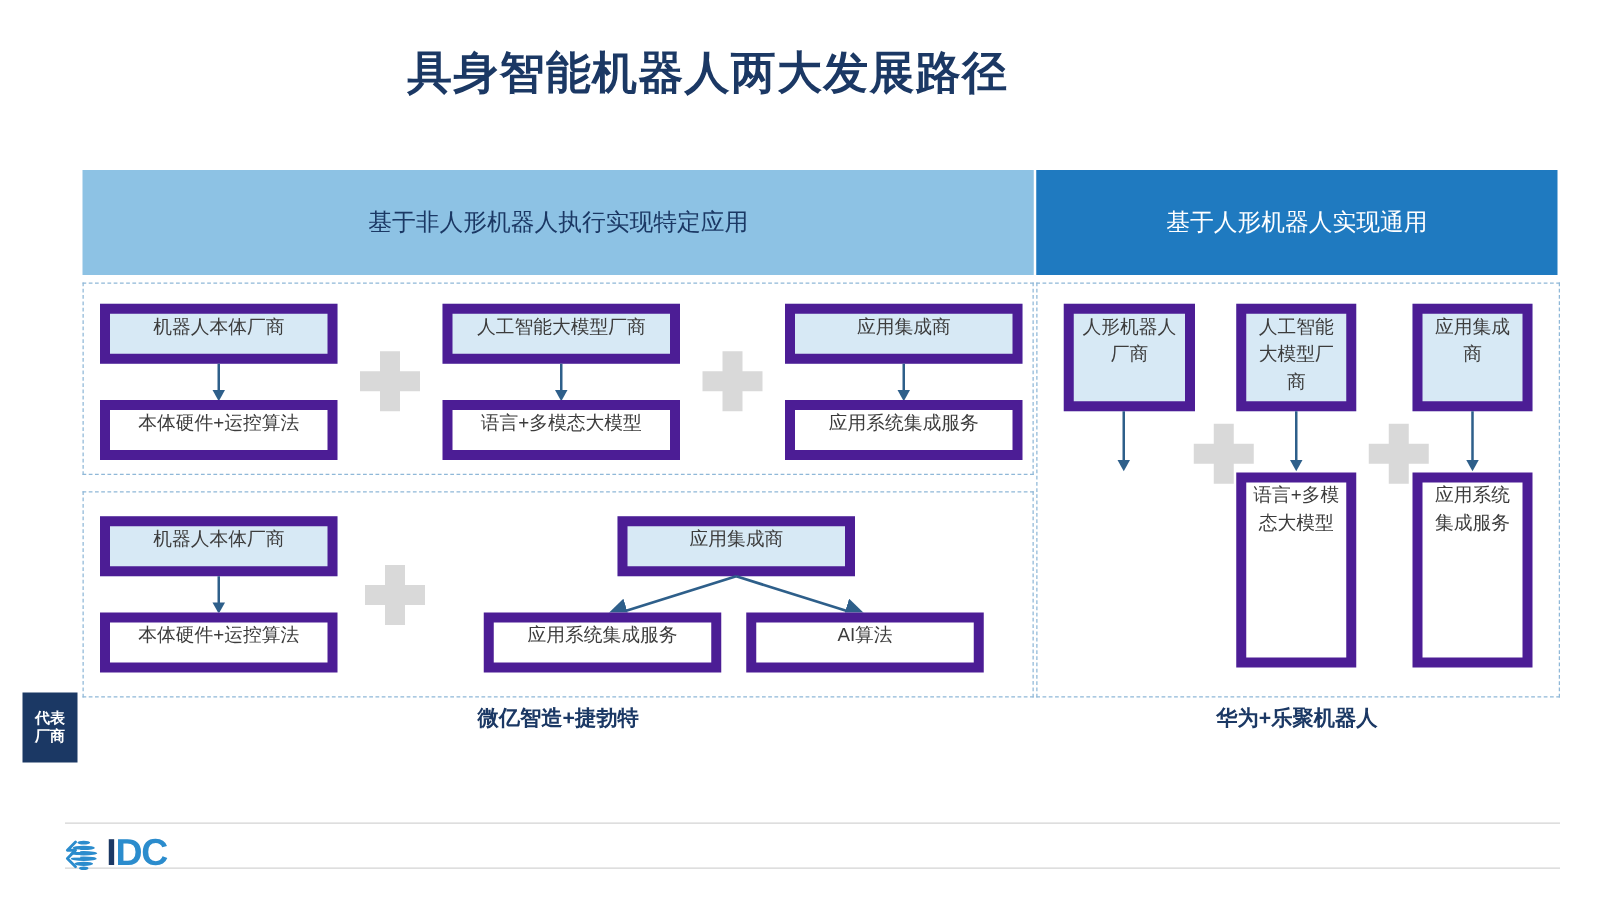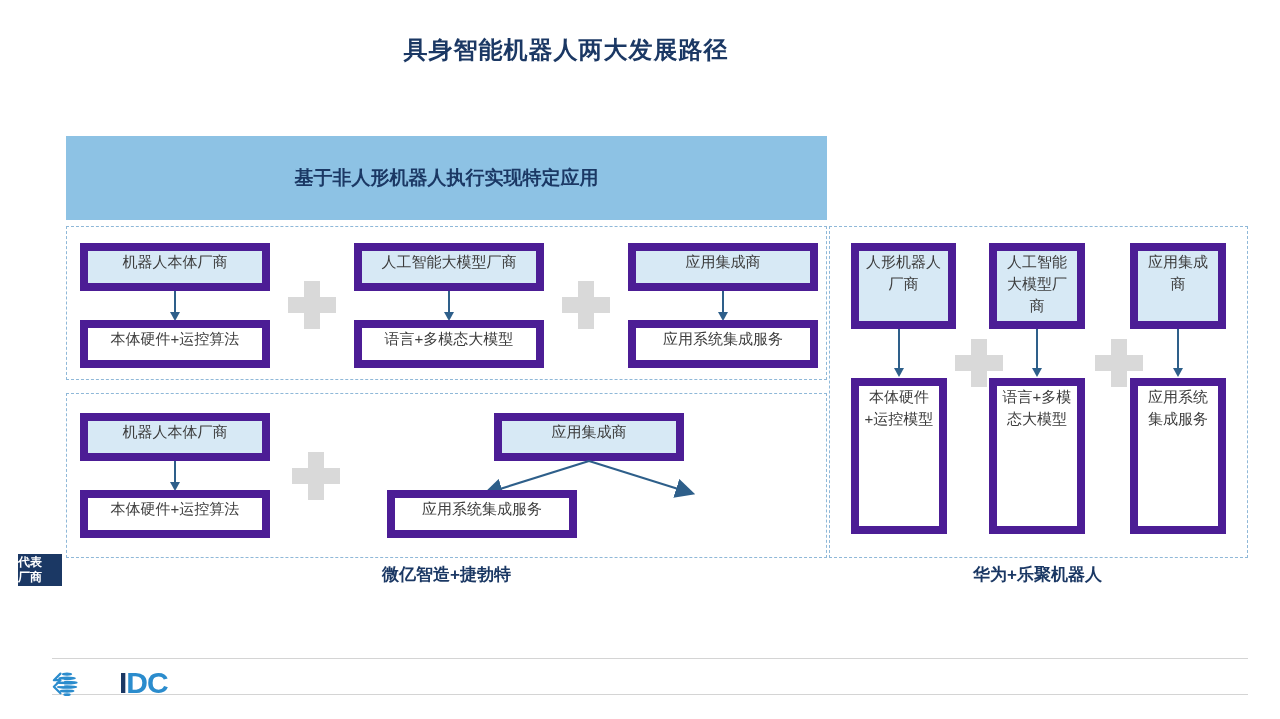--- a/index.html
+++ b/index.html
@@ -10,30 +10,30 @@
     color:#23415f;
     overflow:hidden;
     position:relative;
   }
   .slide{position:absolute;inset:0;}
 
   
   .title{
     position:absolute;left:0;top:34px;width:1132px;
     text-align:center;
-    font-size:24px;font-weight:bold;
+    font-size:36px;font-weight:bold;
     color:#1b3864;
     letter-spacing:1px;
   }
 
   
   .hdr{
     position:absolute;top:136px;height:84px;
     display:flex;align-items:center;justify-content:center;
-    font-size:19px;font-weight:bold;
+    font-size:19px;font-weight:normal;
   }
   .hdr-left{
     left:66px;width:761px;
     background:#8dc2e4;color:#1b3864;
   }
   .hdr-right{
     left:829px;width:417px;
     background:#1f7ac0;color:#ffffff;
     font-weight:normal;
   }
@@ -77,24 +77,24 @@
     content:"";position:absolute;background:#d9d9d9;
   }
   .plus::before{left:16px;top:0;width:16px;height:48px;}
   .plus::after{left:0;top:16px;width:48px;height:16px;}
 
   
   .branch{position:absolute;left:380px;top:455px;width:420px;height:52px;}
 
   
   .badge{
-    position:absolute;left:18px;top:554px;width:44px;height:32px;
+    position:absolute;left:18px;top:554px;width:44px;height:56px;
     background:#1b3864;color:#ffffff;
     font-size:12px;font-weight:bold;line-height:1.25;
-    display:flex;flex-direction:column;align-items:flex-start;justify-content:center;
+    display:flex;flex-direction:column;align-items:center;justify-content:center;
   }
   .vendor{
     position:absolute;top:563px;
     font-size:17px;font-weight:bold;color:#1b3864;
     text-align:center;
   }
   .vendor-left{left:66px;width:761px;}
   .vendor-right{left:829px;width:417px;}
 
   
@@ -109,33 +109,34 @@
   .note{
     position:absolute;left:180px;top:665px;width:1040px;
     font-size:13.5px;color:#3c3c3c;line-height:1.5;
   }
   .logo{
     position:absolute;left:52px;top:668px;
     display:flex;align-items:center;gap:3px;
   }
   .logo-mark{width:30px;height:30px;flex:0 0 auto;}
   .logo-text{
-    font-size:30px;font-weight:bold;letter-spacing:-1px;line-height:1;margin-left:34px;
+    font-size:30px;font-weight:bold;letter-spacing:-1px;line-height:1;
   }
   .logo-i{color:#1b3864;}
   .logo-dc{color:#2b8ccd;}
 </style>
 </head>
 <body>
 
 <div class="slide">
 
   <div class="title">具身智能机器人两大发展路径</div>
 
   <div class="hdr hdr-left">基于非人形机器人执行实现特定应用</div>
+  <div class="hdr hdr-right">基于人形机器人实现通用</div>
 
   <div class="frame frame-l1"></div>
   <div class="frame frame-l2"></div>
   <div class="frame frame-r"></div>
 
   <div class="box fill" style="left:80px;top:243px;width:190px;height:48px;">
     <span class="lbl">机器人本体厂商</span>
   </div>
   <div class="arrow-v" style="left:174px;top:291px;height:22px;"></div>
   <div class="box" style="left:80px;top:320px;width:190px;height:48px;">
@@ -182,28 +183,28 @@
         <path d="M0,0 L9,4.5 L0,9 z" fill="#2e5f8a"></path>
       </marker>
     </defs>
     <path d="M209,6 L107,38" stroke="#2e5f8a" stroke-width="2.2" fill="none" marker-end="url(#ah)"></path>
     <path d="M209,6 L311,38" stroke="#2e5f8a" stroke-width="2.2" fill="none" marker-end="url(#ah)"></path>
   </svg>
 
   <div class="box" style="left:387px;top:490px;width:190px;height:48px;">
     <span class="lbl">应用系统集成服务</span>
   </div>
+  <div class="box" style="left:597px;top:490px;width:190px;height:48px;">
+    <span class="lbl">AI算法</span>
+  </div>
 
   <div class="box fill" style="left:851px;top:243px;width:105px;height:86px;">
     <span class="lbl">人形机器人厂商</span>
   </div>
   <div class="arrow-v" style="left:898px;top:329px;height:40px;"></div>
-  <div class="box" style="left:851px;top:378px;width:96px;height:156px;">
-    <span class="lbl">本体硬件+运控模型</span>
-  </div>
 
   <div class="plus" style="left:955px;top:339px;"></div>
 
   <div class="box fill" style="left:989px;top:243px;width:96px;height:86px;">
     <span class="lbl">人工智能大模型厂商</span>
   </div>
   <div class="arrow-v" style="left:1036px;top:329px;height:40px;"></div>
   <div class="box" style="left:989px;top:378px;width:96px;height:156px;">
     <span class="lbl">语言+多模态大模型</span>
   </div>

